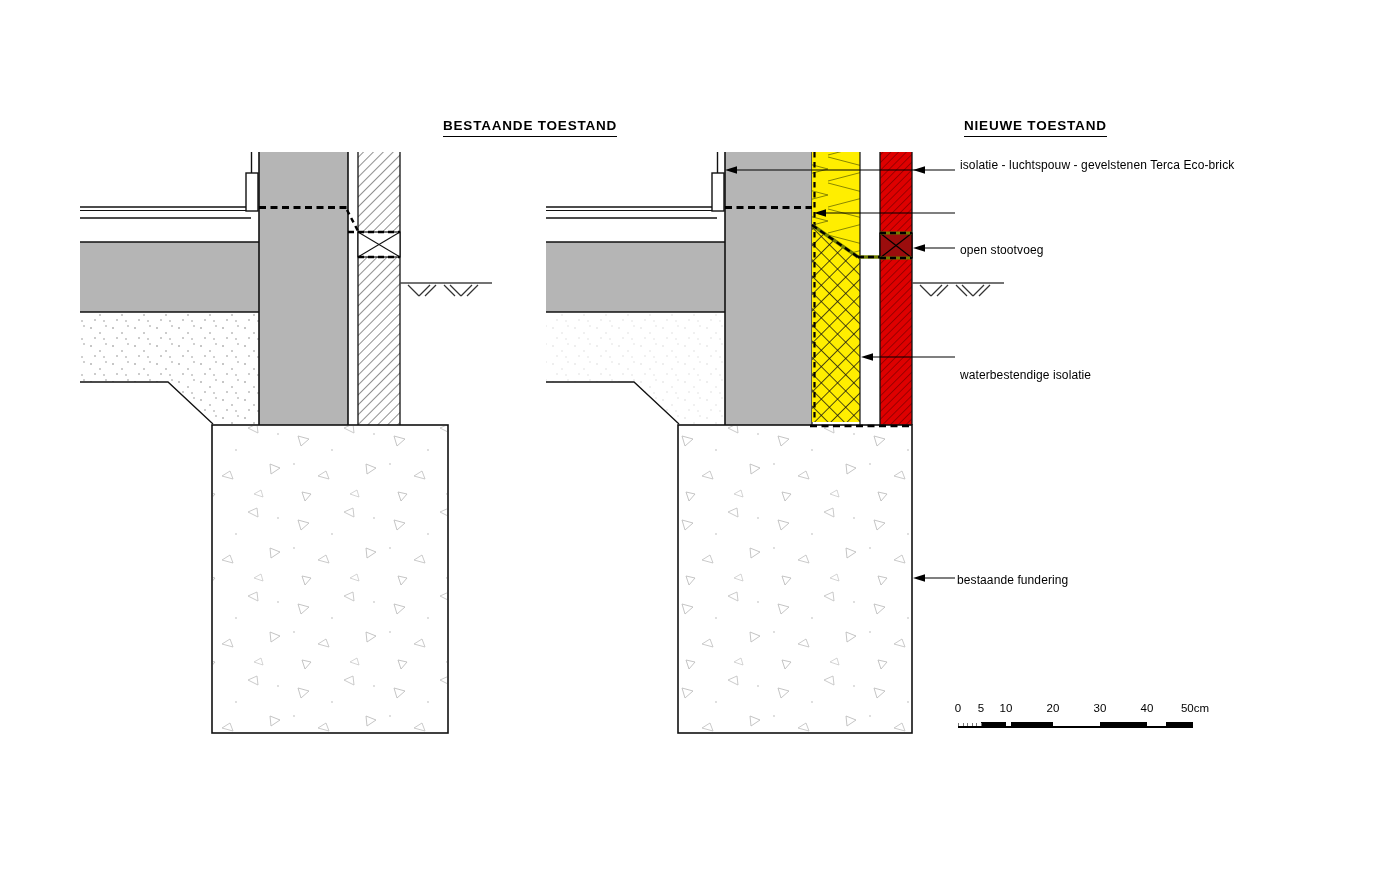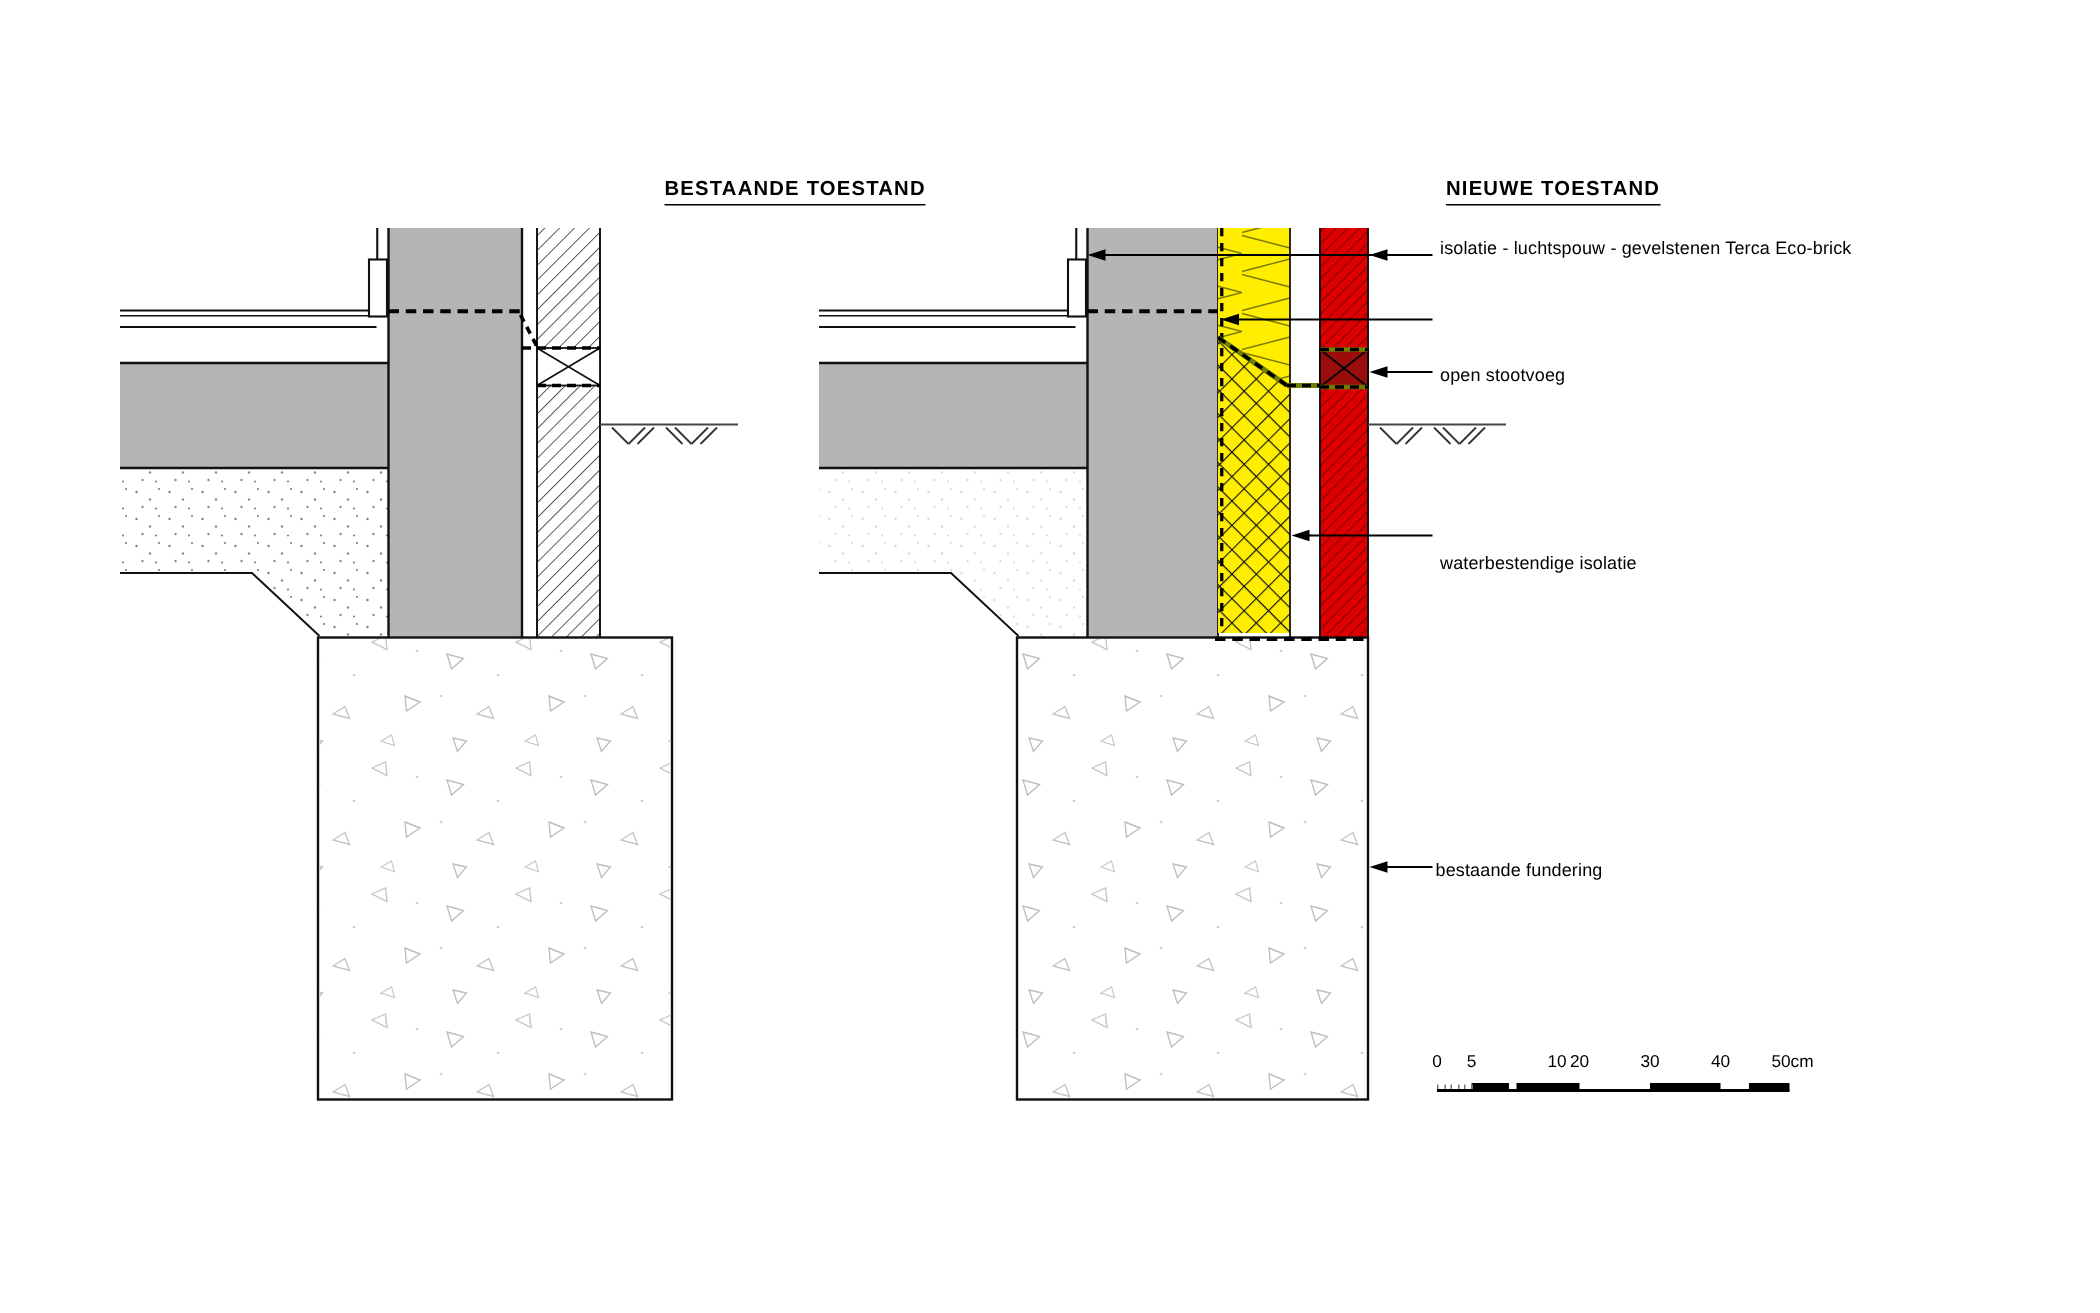--- a/index.html
+++ b/index.html
@@ -235,21 +235,21 @@
   <div class="ann" style="left:960px;top:156px;">
     <div>isolatie - luchtspouw - gevelstenen Terca Eco-brick</div>
   </div>
   <div class="ann" style="left:960px;top:241px;">open stootvoeg</div>
   <div class="ann" style="left:960px;top:366px;">waterbestendige isolatie</div>
   <div class="ann" style="left:957px;top:571px;text-align:right;">bestaande fundering</div>
 
   <div class="scalebar">
     <span class="lbl" style="left:6px;">0</span>
     <span class="lbl" style="left:29px;">5</span>
-    <span class="lbl" style="left:54px;margin-left:32px;">10</span>
+    <span class="lbl" style="left:54px;">10</span>
     <span class="lbl" style="left:101px;">20</span>
     <span class="lbl" style="left:148px;">30</span>
     <span class="lbl" style="left:195px;">40</span>
     <span class="lbl" style="left:243px;">50cm</span>
     <div class="baseline"></div>
     <div class="seg" style="left:29px;width:25px;"></div>
     <div class="seg" style="left:59px;width:42px;"></div>
     <div class="seg" style="left:148px;width:47px;"></div>
     <div class="seg" style="left:214px;width:27px;"></div>
     <div class="tick" style="left:6px;"></div>

